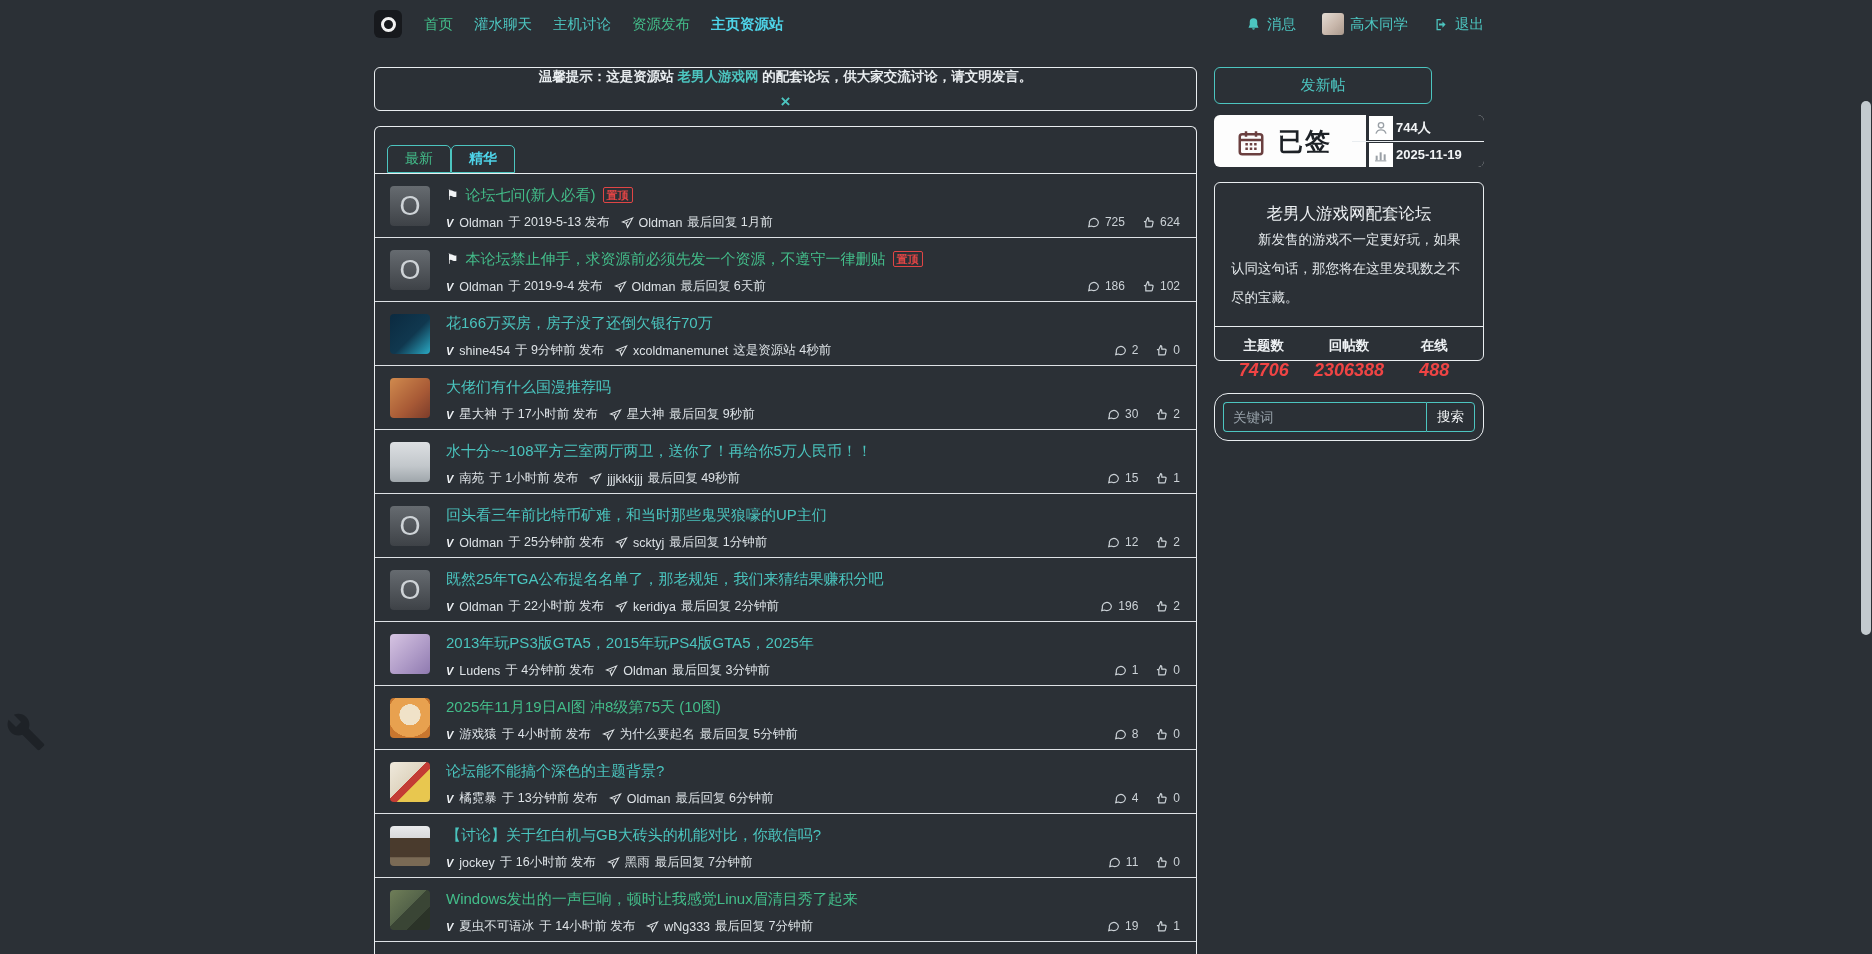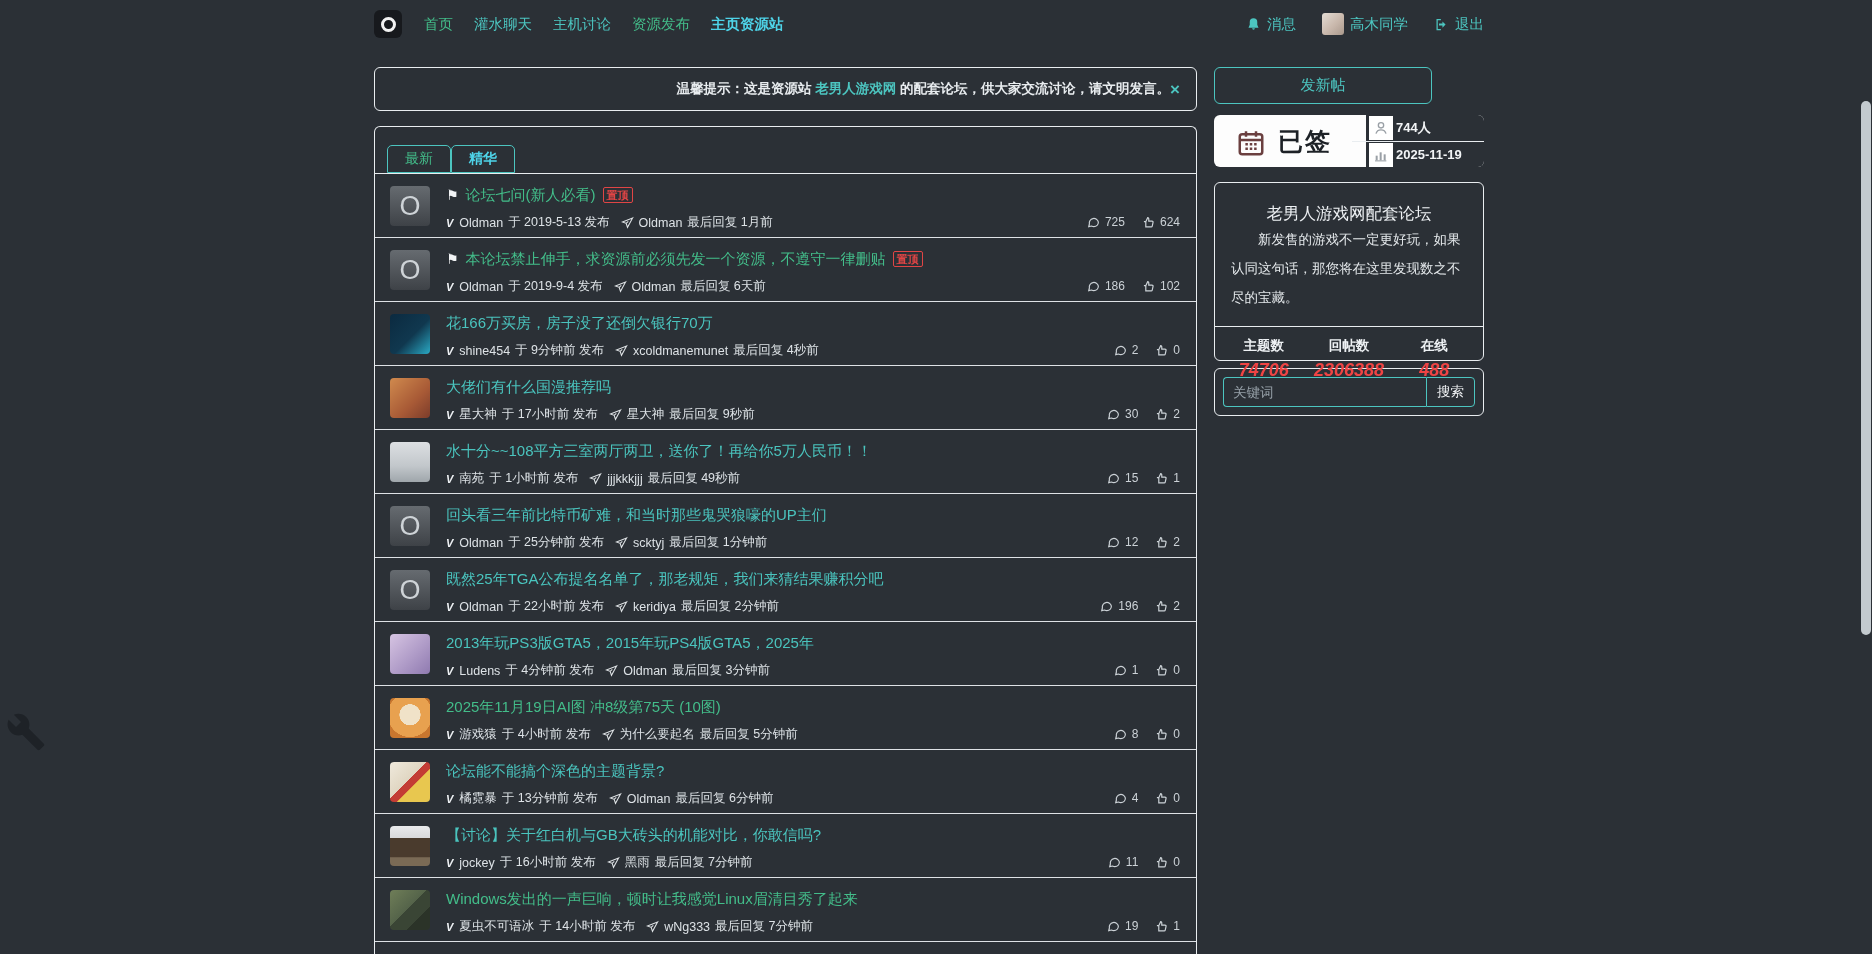--- a/index.html
+++ b/index.html
@@ -36,22 +36,22 @@
   }
 
   
   .layout { display:flex; margin-left:374px; gap:17px; align-items:flex-start; }
   .col-main { width:823px; }
   .col-side { width:270px; }
 
   
   .notice {
     margin-top:19px; border:1px solid var(--cardBorder); border-radius:6px;
-    height:44px; display:flex; align-items:center; justify-content:flex-end;
-    padding:0 16px; font-size:13.5px; font-weight:bold;
+    height:44px; display:flex; align-items:center; justify-content:space-between;
+    padding:0 16px; font-size:13.5px; font-weight:bold;flex-direction:column;
   }
   .notice a { color:var(--teal); text-decoration:none; cursor:pointer; }
   .notice .close { color:var(--teal); font-size:17px; cursor:pointer; line-height:1; }
 
   
   .list-card {
     margin-top:15px; border:1px solid var(--cardBorder); border-radius:6px 6px 0 0;
     border-bottom:none; min-height:830px; overflow:hidden;
   }
   .tabs-bar { display:flex; gap:0; padding:10px 12px 0 12px; border-bottom:1px solid var(--cardBorder); }
@@ -123,21 +123,21 @@
   .sign-divider { height:1px; background:#e9edf0; margin:1px 0 1px -14px; }
 
   .about-card { margin-top:15px; border:1px solid var(--cardBorder); border-radius:6px; padding:18px 16px 0; height:179px; }
   .about-title { text-align:center; font-size:16.5px; color:#eef1f4; margin-top:2px; }
   .about-desc { font-size:13.5px; line-height:2.15; color:#e4e8eb; text-indent:2em; }
   .about-stats { display:flex; border-top:1px solid var(--cardBorder); margin:14px -16px 0; padding:10px 6px 12px; }
   .stat-cell { flex:1; text-align:center; }
   .stat-label { font-size:13.5px; font-weight:bold; color:#eef1f4; }
   .stat-value { font-size:18px; font-weight:bold; color:#ef4444; margin-top:5px;font-style:italic; }
 
-  .search-card { margin-top:7px; border:1px solid var(--cardBorder); border-radius:6px; padding:8px; display:flex; }
+  .search-card { margin-top:32px; border:1px solid var(--cardBorder); border-radius:14px; padding:8px; display:flex; }
   .search-input {
     flex:1; height:30px; background:transparent; border:1px solid var(--teal);
     border-right:none; border-radius:4px 0 0 4px; color:#eef1f4; font-size:13.5px;
     padding:0 9px; outline:none; font-family:inherit; min-width:0;
   }
   .search-input::placeholder { color:#97a1a9; }
   .search-btn {
     width:49px; height:30px; background:transparent; border:1px solid var(--teal);
     border-radius:0 4px 4px 0; color:#f2f4f6; font-size:13.5px; cursor:pointer; font-family:inherit;
   }
@@ -283,21 +283,21 @@
 
       </div>
       <div class="t-meta">
         <span class="rank-badge">V</span>
         <a>shine454</a>
         <span>于 9分钟前 发布</span>
         <svg width="13" height="13" viewBox="0 0 24 24" fill="none" stroke="#dfe3e6" stroke-width="2">
                     <path d="M21.5 3.5L2.5 11l7 2.5L12 21l9.5-17.5zM9.5 13.5l4-3.5"></path>
                   </svg>
         <a>xcoldmanemunet</a>
-        <span>最后回复  4秒前</span>
+        <span>这是资源站  4秒前</span>
       </div>
     </div>
     <div class="t-counts">
       <svg width="13" height="13" viewBox="0 0 24 24" fill="none" stroke="#ccd2d7" stroke-width="2.2">
                   <path d="M21 11.3a8.3 8.3 0 0 1-8.3 8.3c-1.5 0-3-.4-4.2-1.1L3.2 19.7l1.2-5A8.3 8.3 0 1 1 21 11.3z"></path>
                 </svg>
       <span>2</span>
       <span class="gap"></span>
       <svg width="13" height="13" viewBox="0 0 24 24" fill="none" stroke="#ccd2d7" stroke-width="2.2">
                   <path d="M7 10.5V21M3.5 10.5H7l3.5-7.5c1.2 0 2 .9 2 2v4.5h6c1.2 0 2.1 1 1.9 2.1l-1.5 7c-.2.9-1 1.4-1.9 1.4H7"></path>

